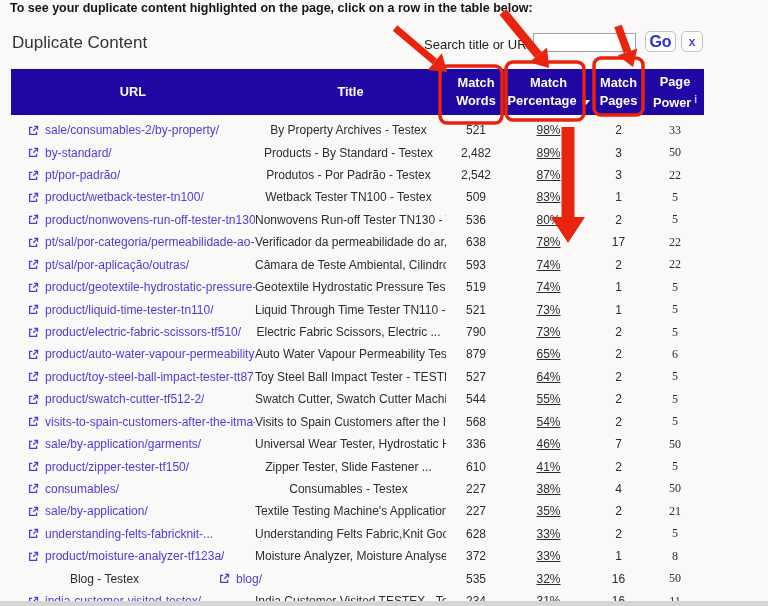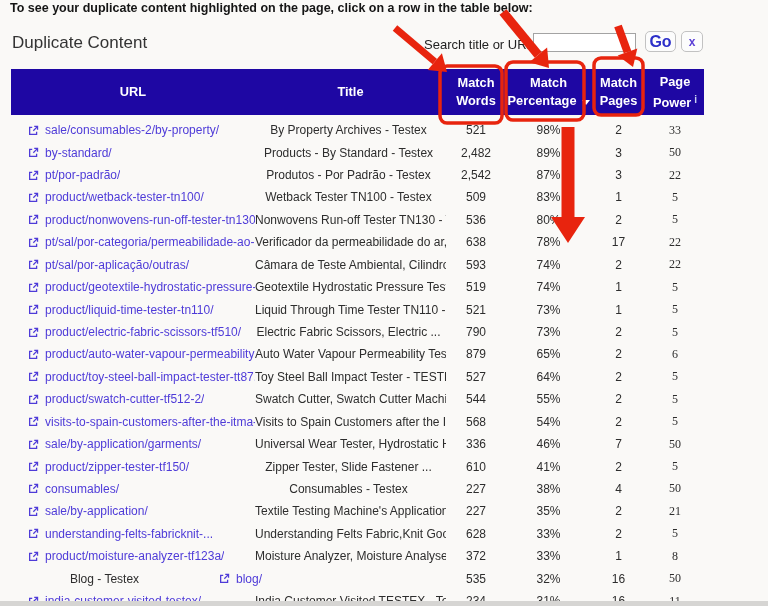--- a/index.html
+++ b/index.html
@@ -32,21 +32,21 @@
   .info-i{color:#c9d0f2;font-size:10px;vertical-align:4px;margin-left:3px;font-weight:700;cursor:pointer;}
 
   .tbody{position:absolute;left:11px;top:119px;width:693px;}
   .trow{display:flex;align-items:center;height:22.43px;font-size:12px;color:var(--text);cursor:pointer;}
   .cell{overflow:hidden;white-space:nowrap;}
   .cell-url{width:244px;display:flex;align-items:center;padding-left:17px;color:var(--link);}
   .ext-icon{flex:0 0 auto;margin-right:6px;display:inline-flex;}
   .url-link{color:var(--link);text-decoration:none;white-space:nowrap;overflow:hidden;}
   .cell-title{width:191px;text-align:center;padding-right:4px;}
   .cell-num{text-align:center;}
-  .n2{width:60px;}.n3{width:85px;}.n4{width:55px;}.n5{width:58px;font-family:Liberation Serif, serif;}
+  .n2{width:60px;}.n3{width:85px;text-decoration:underline;}.n4{width:55px;}.n5{width:58px;font-family:Liberation Serif, serif;}
 
   .annotations{position:absolute;left:0;top:0;width:768px;height:606px;pointer-events:none;z-index:10;}
   .ann-rect{stroke:var(--accent);fill:none;stroke-width:3.5;}
   .ann-line{stroke:var(--accent);}
   .ann-poly{fill:var(--accent);stroke:none;}
 
   .bottom-strip{position:absolute;left:0;bottom:0;width:768px;height:5px;background:#d6d5d3;}
 </style>
 </head>
 <body>

